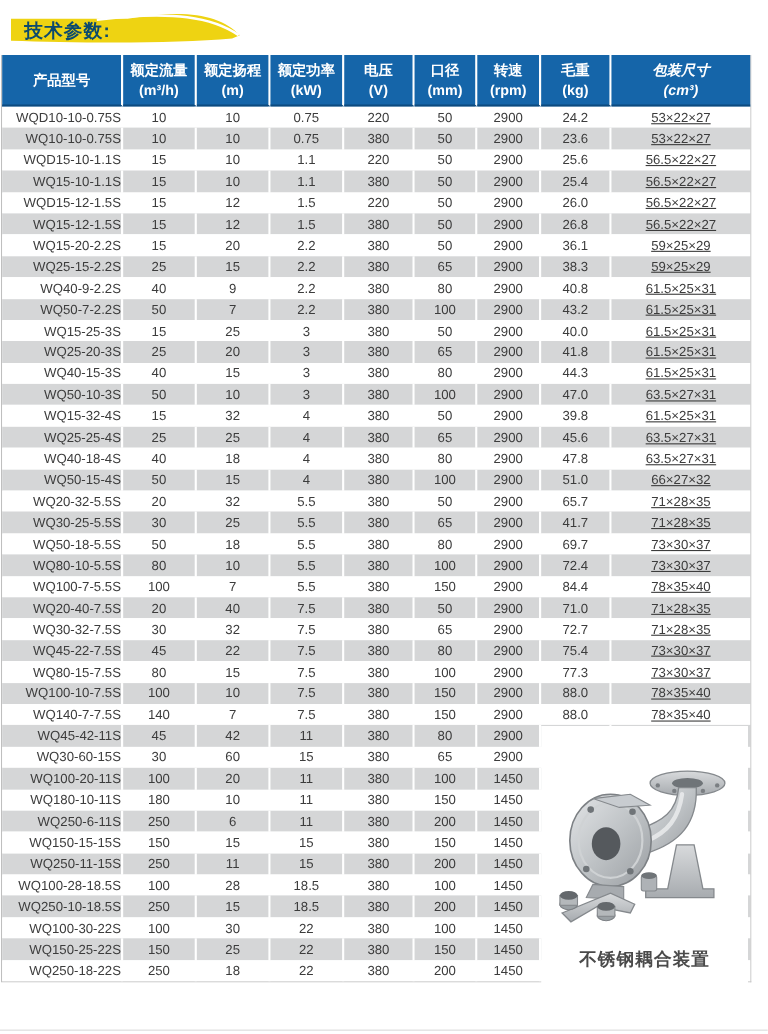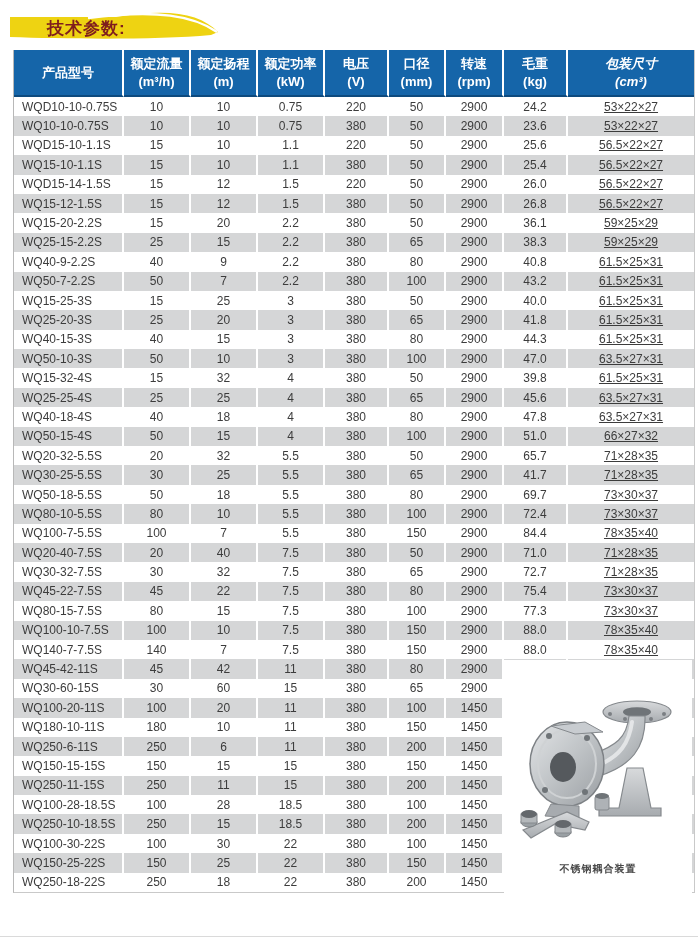--- a/index.html
+++ b/index.html
@@ -5,50 +5,50 @@
   html,body{margin:0;padding:0;}
   body{
     width:698px;height:940px;position:relative;background:#ffffff;
     font-family:"Liberation Sans", sans-serif;overflow:hidden;
   }
   
   .banner{position:absolute;left:8px;top:6px;width:230px;height:40px;}
   .banner svg{position:absolute;left:0;top:0;}
   .banner-text{
     position:absolute;left:14px;top:11px;font-size:17px;font-weight:bold;
-    color:#7f1d1d;letter-spacing:1px;white-space:nowrap;margin-left:25px;
+    color:#0c4a6e;letter-spacing:1px;white-space:nowrap;
   }
   
-  .table-wrap{position:absolute;left:13px;top:50px;width:566px;}
+  .table-wrap{position:absolute;left:1px;top:50px;width:566px;}
   table{
     border-collapse:separate;border-spacing:0;width:680px;table-layout:fixed;
     border-left:1px solid #b8b8b8;border-right:1px solid #c9c9c9;border-bottom:1px solid #c9c9c9;
   }
   thead th{
     background:#1565a9;color:#ffffff;font-weight:bold;font-size:13px;line-height:1.32;
     height:45px;padding:0;text-align:center;vertical-align:middle;
     border-right:2px solid #ffffff;border-bottom:2px solid #0d4a7e;
   }
   thead th:last-child{border-right:none;font-style:italic;}
   tbody td{
     height:19.4px;padding:0;text-align:center;font-size:12px;color:#3c3c3c;
     border-right:2px solid #ffffff;white-space:nowrap;overflow:hidden;
   }
   tbody td:last-child{border-right:none;text-decoration:underline;}
   tbody tr:nth-child(even) td{background:#d5d6d7;}
   tbody tr:nth-child(odd) td{background:#ffffff;}
-  tbody td:first-child{text-align:left;padding-left:8px;margin-top:25px;}
+  tbody td:first-child{text-align:right;padding-left:8px;margin-top:25px;}
   
   .pump-box{
     position:absolute;left:491px;top:610px;width:188px;height:270px;background:#ffffff;
     display:flex;flex-direction:column;align-items:center;
   }
   .pump-box svg{margin-top:32px;}
   .pump-caption{
-    margin-top:12px;font-size:10px;font-weight:bold;color:#4a4a4a;letter-spacing:1px;
+    margin-top:12px;font-size:16px;font-weight:bold;color:#4a4a4a;letter-spacing:1px;
   }
   .page-bottom-line{position:absolute;left:0;right:0;bottom:3px;height:1px;background:#dadada;}
 </style>
 </head>
 <body>
 
 <div class="banner">
   <svg width="230" height="40" viewBox="0 0 230 40">
     <path d="M2,11 L108,11 C160,2 192,7 210,26 L203,29 C150,34 60,33 2,31 Z" fill="#eed312"></path>
     <path d="M80,12 C150,3 186,10 209,26" fill="none" stroke="#ffffff" stroke-width="2.4"></path>
@@ -147,21 +147,21 @@
           <td>15</td>
           <td>10</td>
           <td>1.1</td>
           <td>380</td>
           <td>50</td>
           <td>2900</td>
           <td>25.4</td>
           <td>56.5×22×27</td>
         </tr>
         <tr>
-          <td>WQD15-14-1.5S</td>
+          <td>WQD15-12-1.5S</td>
           <td>15</td>
           <td>12</td>
           <td>1.5</td>
           <td>220</td>
           <td>50</td>
           <td>2900</td>
           <td>26.0</td>
           <td>56.5×22×27</td>
         </tr>
         <tr>

